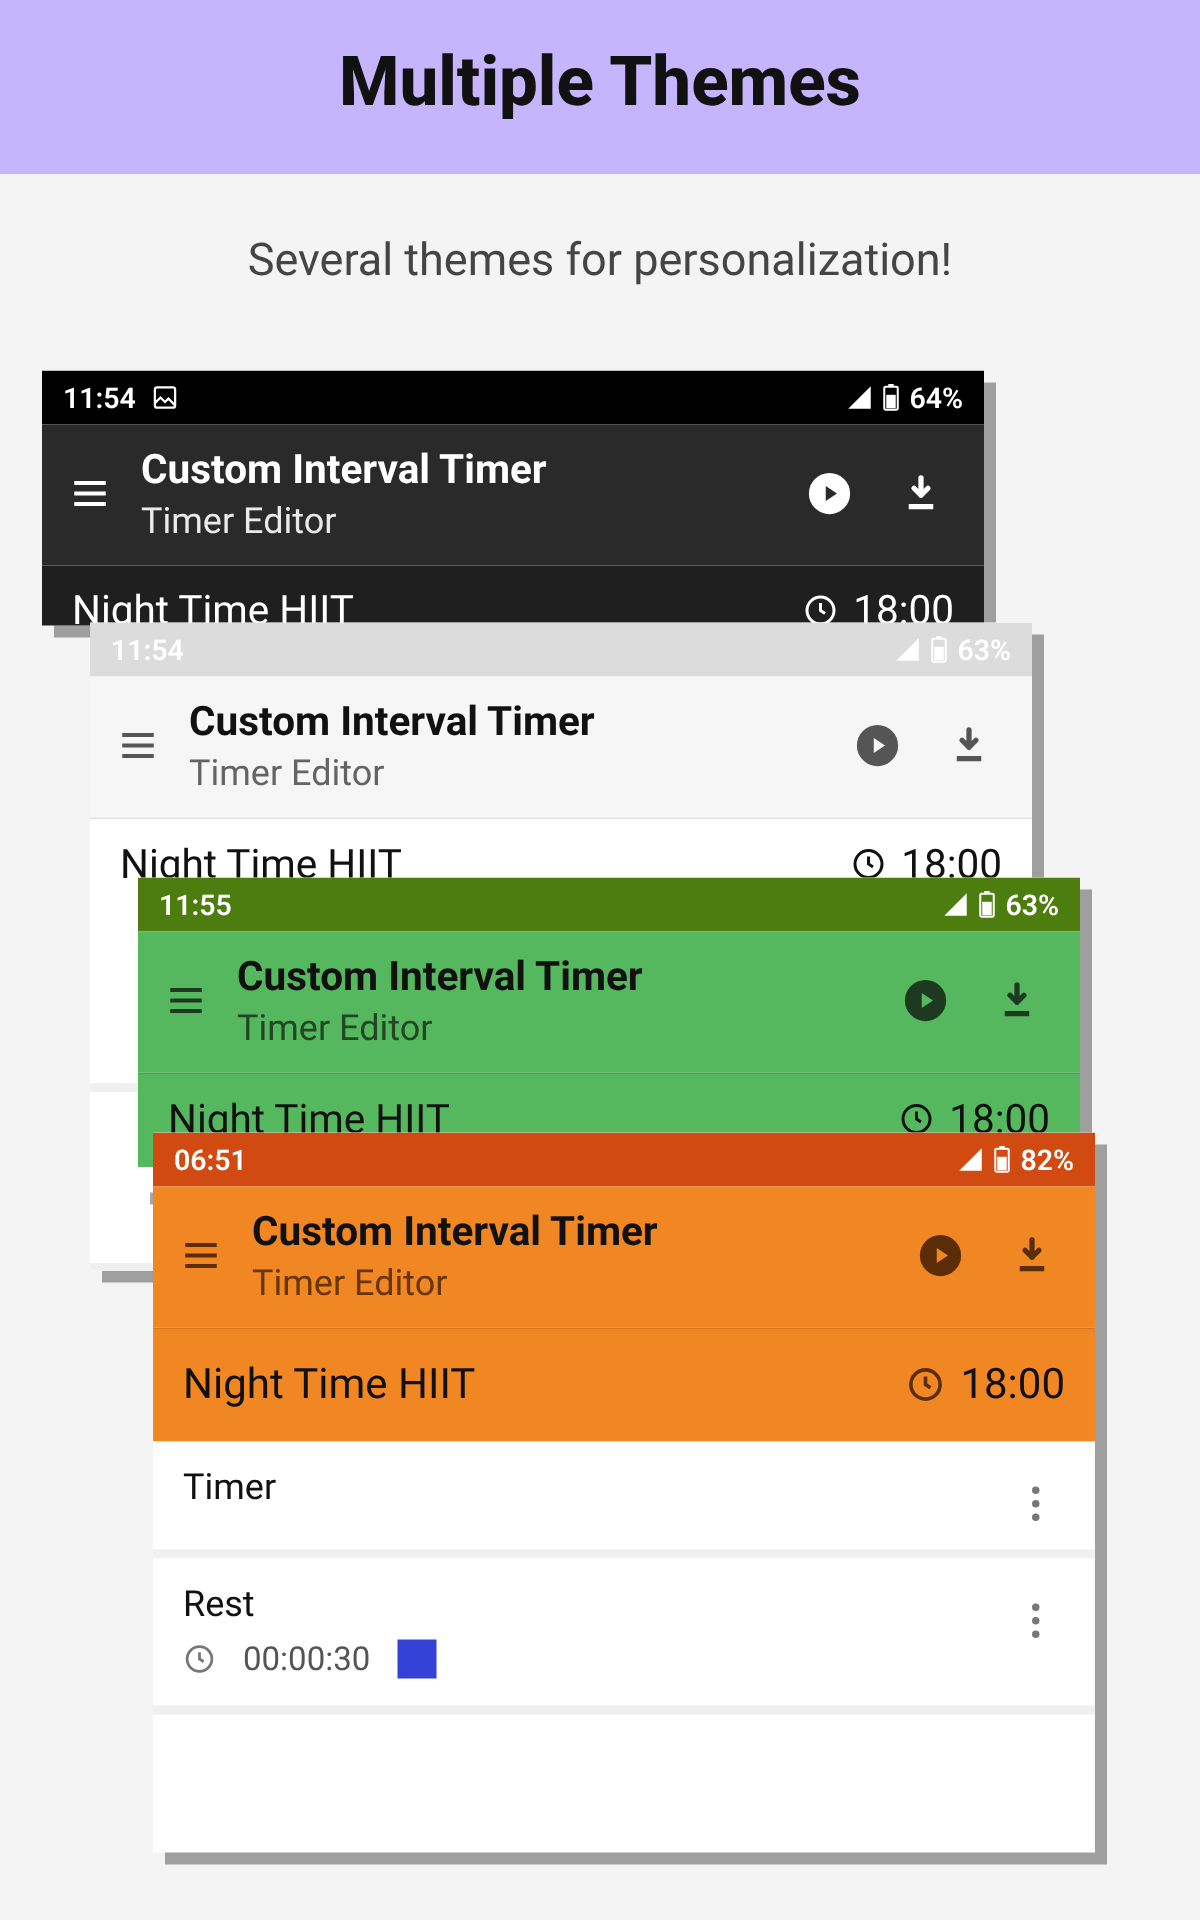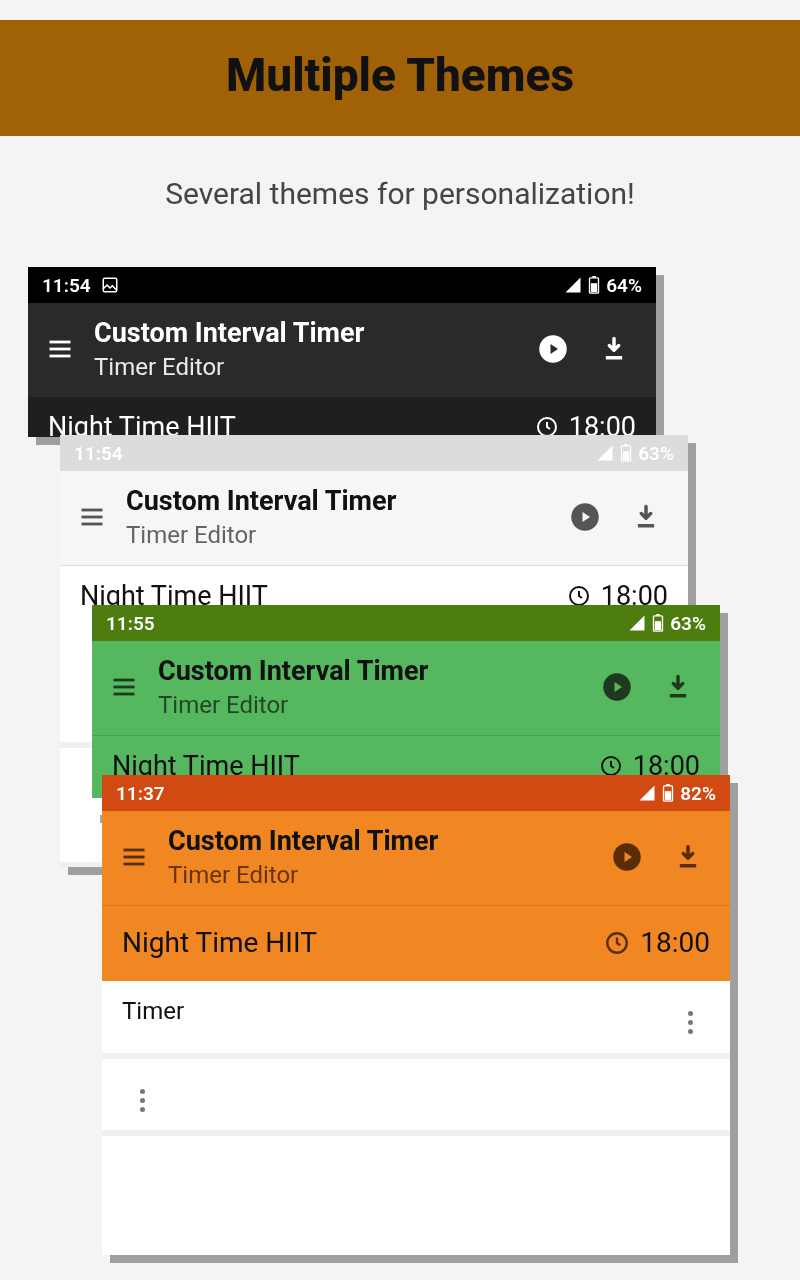--- a/index.html
+++ b/index.html
@@ -1,17 +1,17 @@
 <!DOCTYPE html>
 <html><head>
 <meta charset="utf-8">
 <style>
   * { box-sizing: border-box; margin: 0; padding: 0; }
   html, body { width: 800px; height: 1280px; font-family: -apple-system, Roboto, "Helvetica Neue", Arial, sans-serif; background:#f4f4f4; }
-  .promo-banner { width:100%; background:#a16207; text-align:center; padding:28px 0 34px;margin-top:20px; }
+  .promo-banner { width:100%; background:#c4b5fd; text-align:center; padding:28px 0 34px; }
   .promo-banner h1 { font-size:46px; font-weight:800; color:#111; }
   .promo-sub { text-align:center; font-size:30px; color:#454545; padding:40px 0 56px; background:#f4f4f4; }
   .stage { position:relative; width:800px; height:1040px; }
   .card { position:absolute; background:#fff; box-shadow: 8px 8px 0 rgba(0,0,0,0.35); overflow:hidden; }
 
   
   .statusbar { display:flex; align-items:center; justify-content:space-between; height:36px; padding:1px 14px; font-size:19px; font-weight:600; }
   .statusbar .right { display:flex; align-items:center; gap:6px;justify-content:flex-end; }
   .sb-dark { background:#000; color:#fff; }
   .sb-light { background:#dcdcdc; color:#fff; }
@@ -246,21 +246,21 @@
               <path d="M12 7v5l3 2"></path>
             </svg>
           </span>
         <span>18:00</span>
       </span>
     </div>
   </div>
 
   <div class="card" style="left:102px; top:508px; width:628px; height:480px;">
     <div class="statusbar sb-orange">
-      <span>11:37</span>
+      <span>06:51</span>
       <div class="right">
         <span class="ico">
             <svg width="18" height="18" viewBox="0 0 24 24" fill="white">
               <path d="M2 22L22 2v20z"></path>
             </svg>
           </span>
         <span class="ico">
             <svg width="12" height="18" viewBox="0 0 12 20" fill="white">
               <rect x="1" y="2" width="10" height="17" rx="1" fill="none" stroke="white" stroke-width="1.5"></rect>
               <rect x="4" y="0" width="4" height="2"></rect>
@@ -315,20 +315,33 @@
         <div class="name">Timer</div>
       </div>
       <div class="kebab">
           <span></span>
           <span></span>
           <span></span>
         </div>
     </div>
 
     <div class="interval">
+      <div class="col">
+        <div class="name">Rest</div>
+        <div class="meta">
+          <span class="ico">
+              <svg width="22" height="22" viewBox="0 0 24 24" fill="none" stroke="#777" stroke-width="2">
+                <circle cx="12" cy="12" r="9"></circle>
+                <path d="M12 7v5l3 2"></path>
+              </svg>
+            </span>
+          <span>00:00:30</span>
+          <span class="swatch" style="background:#3442d8"></span>
+        </div>
+      </div>
       <div class="kebab">
           <span></span>
           <span></span>
           <span></span>
         </div>
     </div>
 
   </div>
 
 </div>

